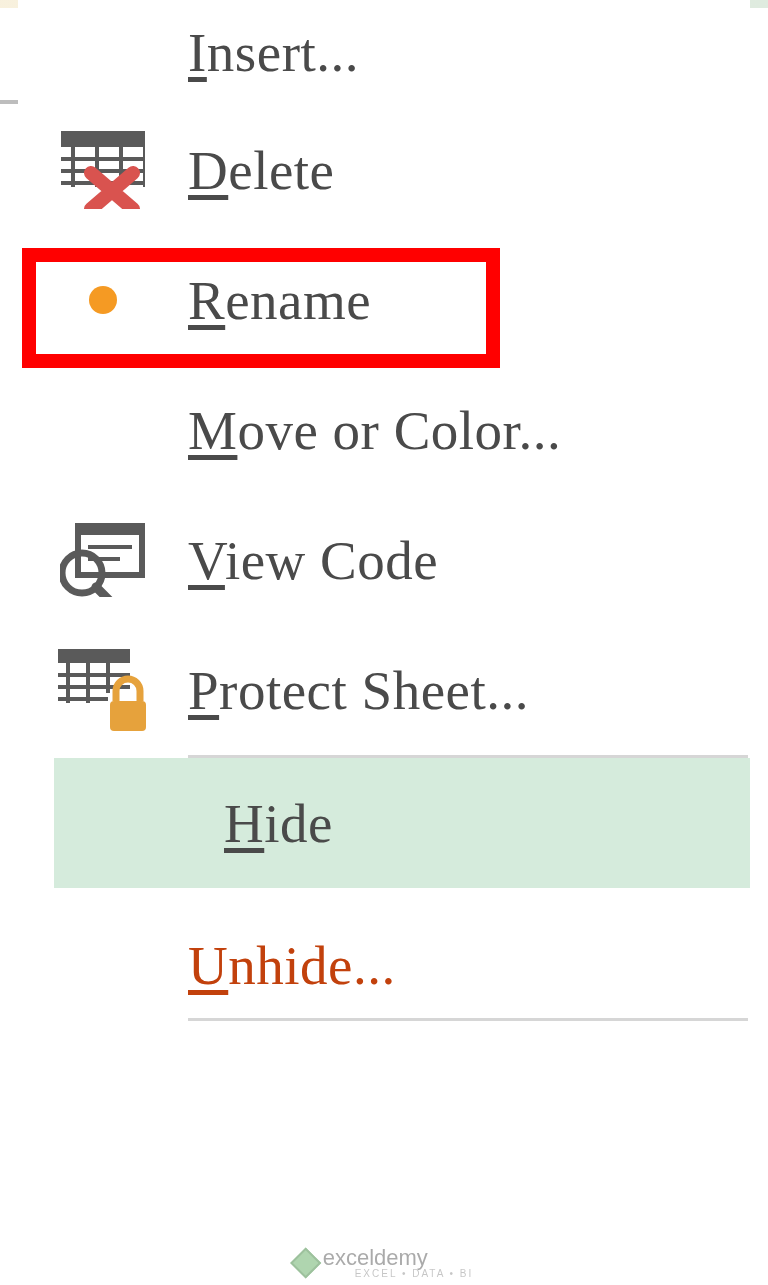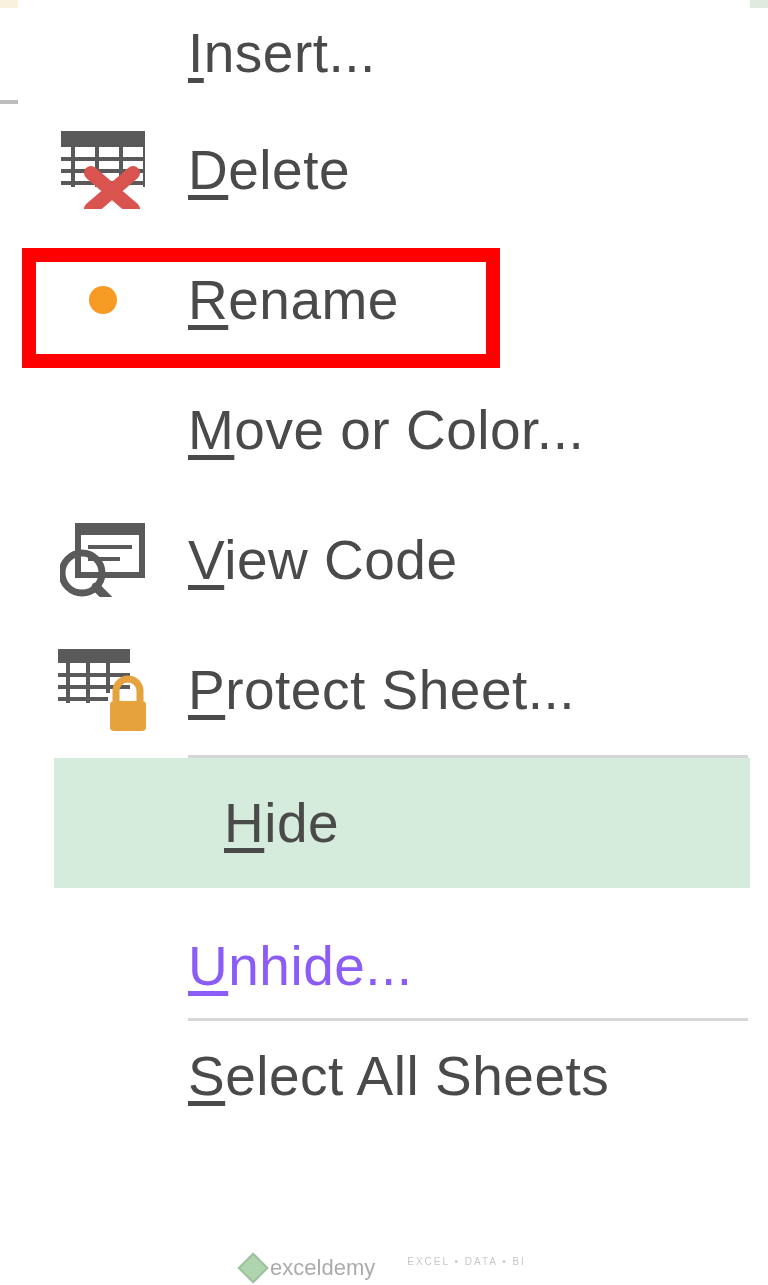--- a/index.html
+++ b/index.html
@@ -15,38 +15,39 @@
     top: 0;
     width: 732px;
     background: #ffffff;
     padding-bottom: 30px;
   }
   .menu-item {
     display: flex;
     align-items: center;
     height: 130px;
     position: relative;
+    font-family: Liberation Serif, serif;
   }
   .menu-item.highlighted { background: #d5ebdc; margin-left: 36px; }
   .icon-slot {
     width: 170px;
     height: 100%;
     display: flex;
     align-items: center;
     justify-content: center;
     flex-shrink: 0;
   }
   .label {
     font-size: 55px;
     color: #4a4a4a;
     letter-spacing: 0.5px;
     white-space: nowrap;
   }
   .label .accel { text-decoration: underline; text-underline-offset: 6px; }
-  .menu-item.disabled .label { color: #8b5cf6; margin-top: 25px; }
+  .menu-item.disabled .label { color: #c2410c; margin-top: 25px; }
   .sep {
     margin-left: 170px;
     height: 3px;
     background: #d6d6d6;
     width: 560px;
   }
   .rename-highlight {
     position: absolute;
     left: 22px;
     top: 248px;
@@ -83,21 +84,21 @@
     gap: 6px;
     opacity: 0.55;
     z-index: 5;
   }
   .wm-logo {
     width: 22px; height: 22px;
     background: #6fb36f;
     transform: rotate(45deg);
     border: 2px solid #4e8f4e;
   }
-  .wm-text { font-size: 22px; color: #666; display: flex; line-height: 1; }
+  .wm-text { font-size: 22px; color: #666; display: flex; flex-direction: column; line-height: 1; }
   .wm-text .sub { font-size: 10px; letter-spacing: 2px; color: #999; padding-left: 32px; }
   
   .edge-line { position:absolute; background:#bdbdbd; }
   .edge-top1 { left:0; top:100px; width:18px; height:4px; }
   .edge-bottom { left:0; bottom:0; width:768px; height:8px;
     background: repeating-linear-gradient(90deg,#d0a020 0 20px,#2a7a2a 20px 60px,#c02020 60px 80px,#2040c0 80px 120px);
     opacity:.15;
   }
 </style>
 </head>
@@ -197,26 +198,20 @@
 
   <div class="menu-item disabled">
     <div class="icon-slot"></div>
     <span class="label">
       <span></span><span class="accel">U</span><span>nhide...</span>
     </span>
   </div>
 
   <div class="sep"></div>
 
-  <div class="menu-item" style="height:110px">
-    <div class="icon-slot"></div>
-    <span class="label">
-      <span></span><span class="accel">S</span><span>elect All Sheets</span>
-    </span>
-  </div>
 
 </div>
 
 <div class="rename-highlight"></div>
 
 <div class="watermark">
   <div class="wm-logo"></div>
   <div class="wm-text">
     <span>exceldemy</span>
     <span class="sub">EXCEL • DATA • BI</span>

